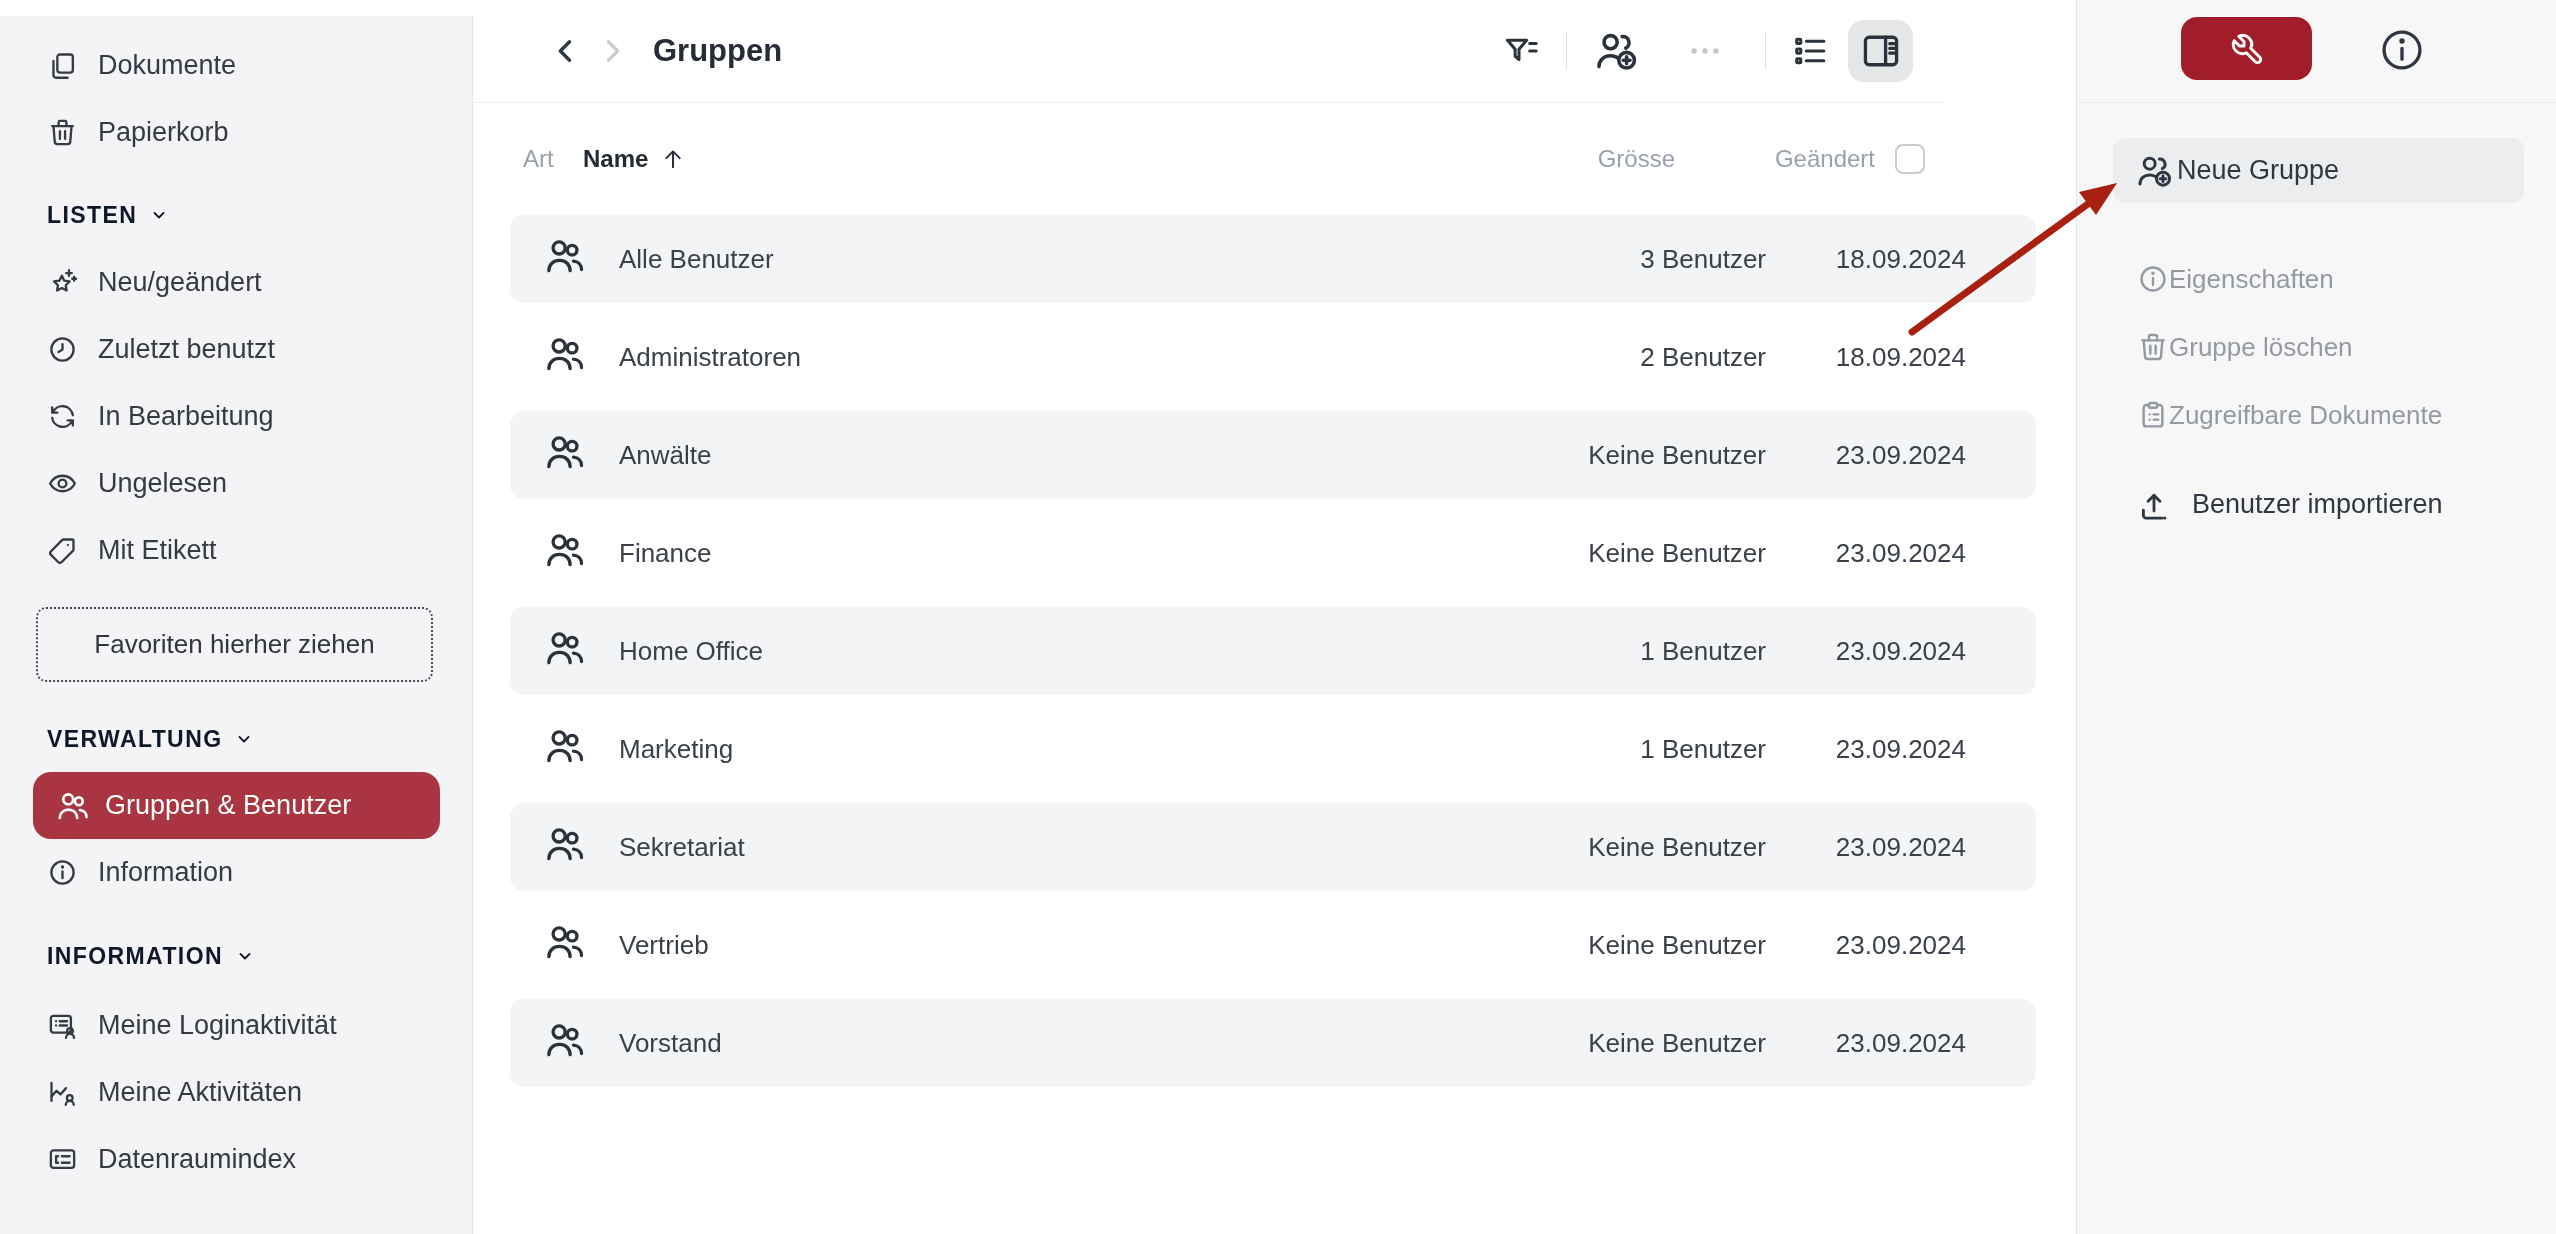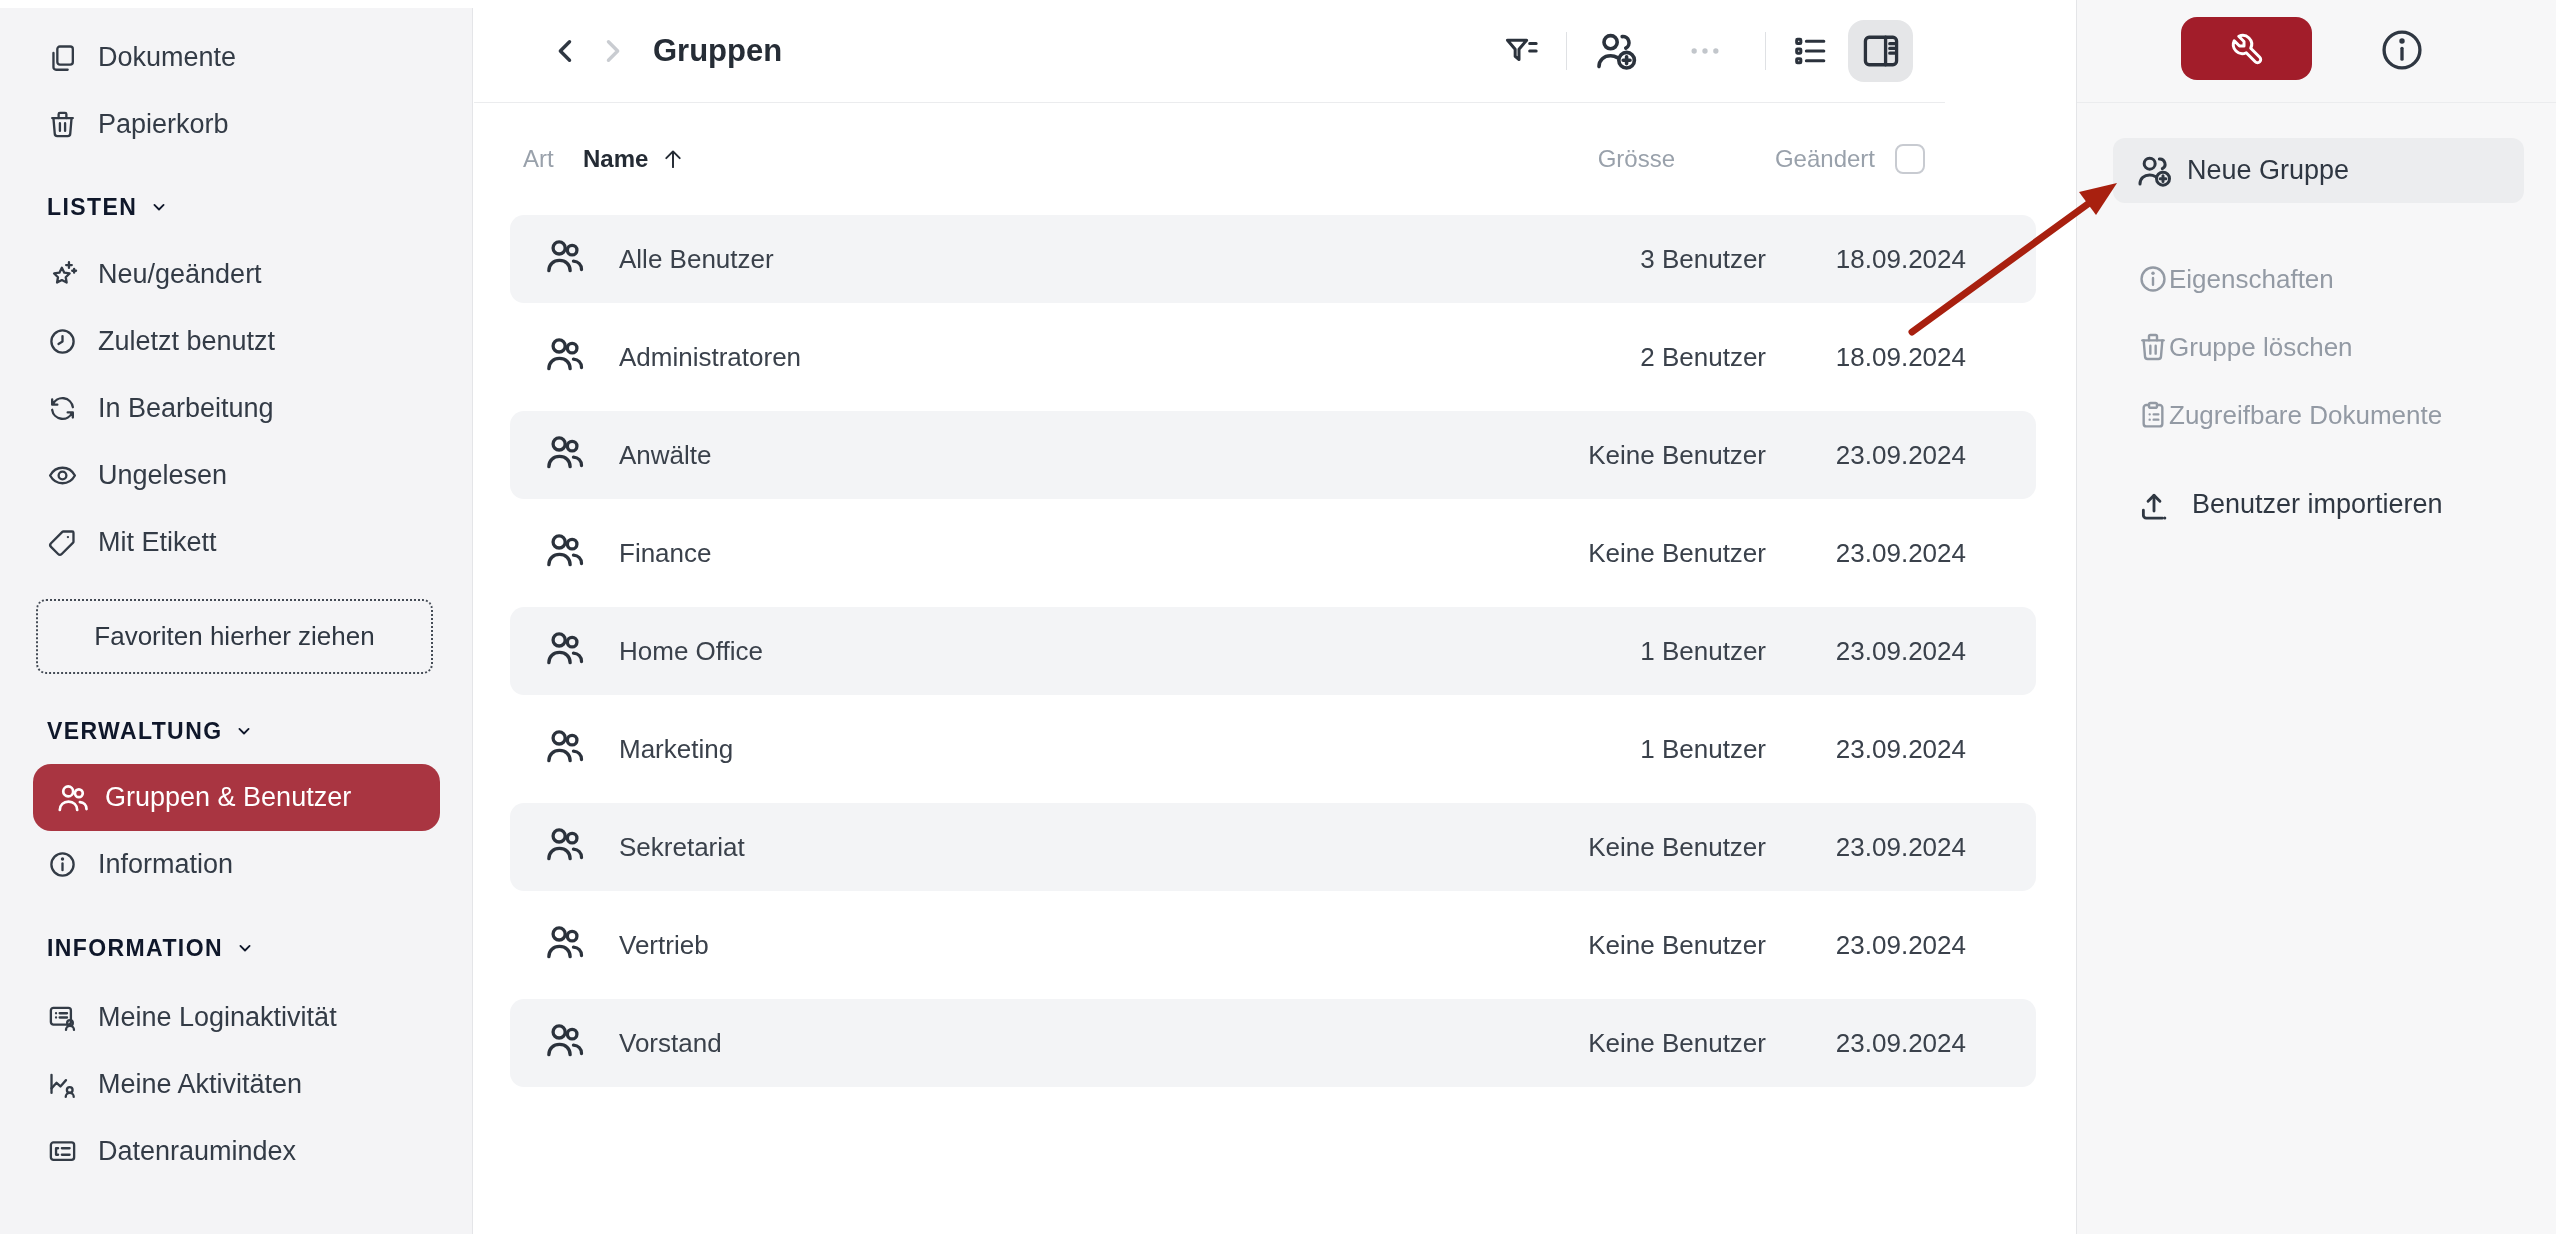--- a/index.html
+++ b/index.html
@@ -8,21 +8,21 @@
     --highlight-bg:#ECEDEF; --toggle-bg:#E5E6E8; --border:#E4E5E8;
     --text-dark:#2F3742; --text-gray:#99A1AB; --text-muted:#939AA4;
   }
   *{margin:0;padding:0;box-sizing:border-box}
   html,body{width:2556px;height:1234px}
   body{font-family:"Liberation Sans","DejaVu Sans",sans-serif;background:#fff;overflow:hidden}
   #app{position:relative;width:2556px;height:1234px}
   svg.ic{stroke:currentColor;fill:none;stroke-width:1.8;stroke-linecap:round;stroke-linejoin:round;flex:none}
 
   
-  .sidebar{position:absolute;left:0;top:8px;bottom:0;width:473px;background:var(--sidebar-bg);border-right:1px solid var(--border);padding-top:16px}
+  .sidebar{position:absolute;left:0;top:16px;bottom:0;width:473px;background:var(--sidebar-bg);border-right:1px solid var(--border);padding-top:16px}
   .s-item{height:67px;display:flex;align-items:center;padding-left:47px;gap:20px;font-size:27px;color:#333B46;cursor:default}
   .s-item svg.ic{width:31px;height:31px}
   .s-head{height:30px;display:flex;align-items:center;padding-left:47px;gap:12px;font-size:23px;font-weight:700;letter-spacing:1.4px;color:#0f172a}
   .s-head svg.ic{width:20px;height:20px;stroke-width:2.2}
   .mt34{margin-top:34px}.mt19{margin-top:19px}.mt32{margin-top:32px}.mt23{margin-top:23px}
   .mt42{margin-top:42px}.mt18{margin-top:18px}.mt35{margin-top:35px}.mt21{margin-top:21px}
   .dropzone{margin-left:36px;width:397px;height:75px;border:2px dotted #444B55;border-radius:10px;display:flex;align-items:center;justify-content:center;font-size:26px;color:var(--text-dark)}
   .s-item.sel{margin-left:33px;width:407px;border-radius:18px;background:var(--brand-red);color:#fff;padding-left:22px;gap:14px}
   .s-item.sel svg.ic{width:36px;height:36px}
 
@@ -51,21 +51,21 @@
   .t-row:nth-child(odd){background:var(--row-alt-bg)}
   .t-row svg.ic{width:46px;height:44px;margin-left:8px;color:#2B323C}
 
   
   .panel{position:absolute;right:0;top:0;bottom:0;width:480px;background:var(--panel-bg);border-left:1px solid var(--border)}
   .p-head{height:103px;border-bottom:1px solid #EBECEE;position:relative}
   .wrench-btn{position:absolute;left:104px;top:17px;width:131px;height:63px;background:var(--button-red);border-radius:16px;display:flex;align-items:center;justify-content:center;color:#fff;cursor:pointer}
   .wrench-btn svg.ic{width:36px;height:36px;stroke-width:2}
   .info-btn{position:absolute;left:300px;top:25px;width:50px;height:50px;color:var(--text-dark);cursor:pointer}
   .info-btn svg.ic{width:50px;height:50px;stroke-width:1.6}
-  .p-new{margin:35px 0 0 36px;width:411px;height:65px;border-radius:12px;background:var(--highlight-bg);display:flex;align-items:center;padding-left:22px;gap:12px;font-size:27px;color:var(--text-dark);cursor:pointer}
+  .p-new{margin:35px 0 0 36px;width:411px;height:65px;border-radius:12px;background:var(--highlight-bg);display:flex;align-items:center;padding-left:22px;gap:2px;font-size:27px;color:var(--text-dark);cursor:pointer}
   .p-new svg.ic{width:40px;height:40px}
   .p-menu{margin-top:42px}
   .p-item{height:68px;display:flex;align-items:center;padding-left:60px;font-size:26px;color:var(--text-muted)}
   .p-item svg.ic{width:32px;height:32px}
   .p-import{margin-top:40px;height:70px;display:flex;align-items:flex-start;padding-left:60px;gap:21px;font-size:27px;color:var(--text-dark);cursor:pointer}
   .p-import svg.ic{width:34px;height:34px;stroke-width:2}
 
   .arrow-overlay{position:absolute;left:0;top:0;width:2556px;height:1234px;pointer-events:none;z-index:50}
 </style>
 </head>

